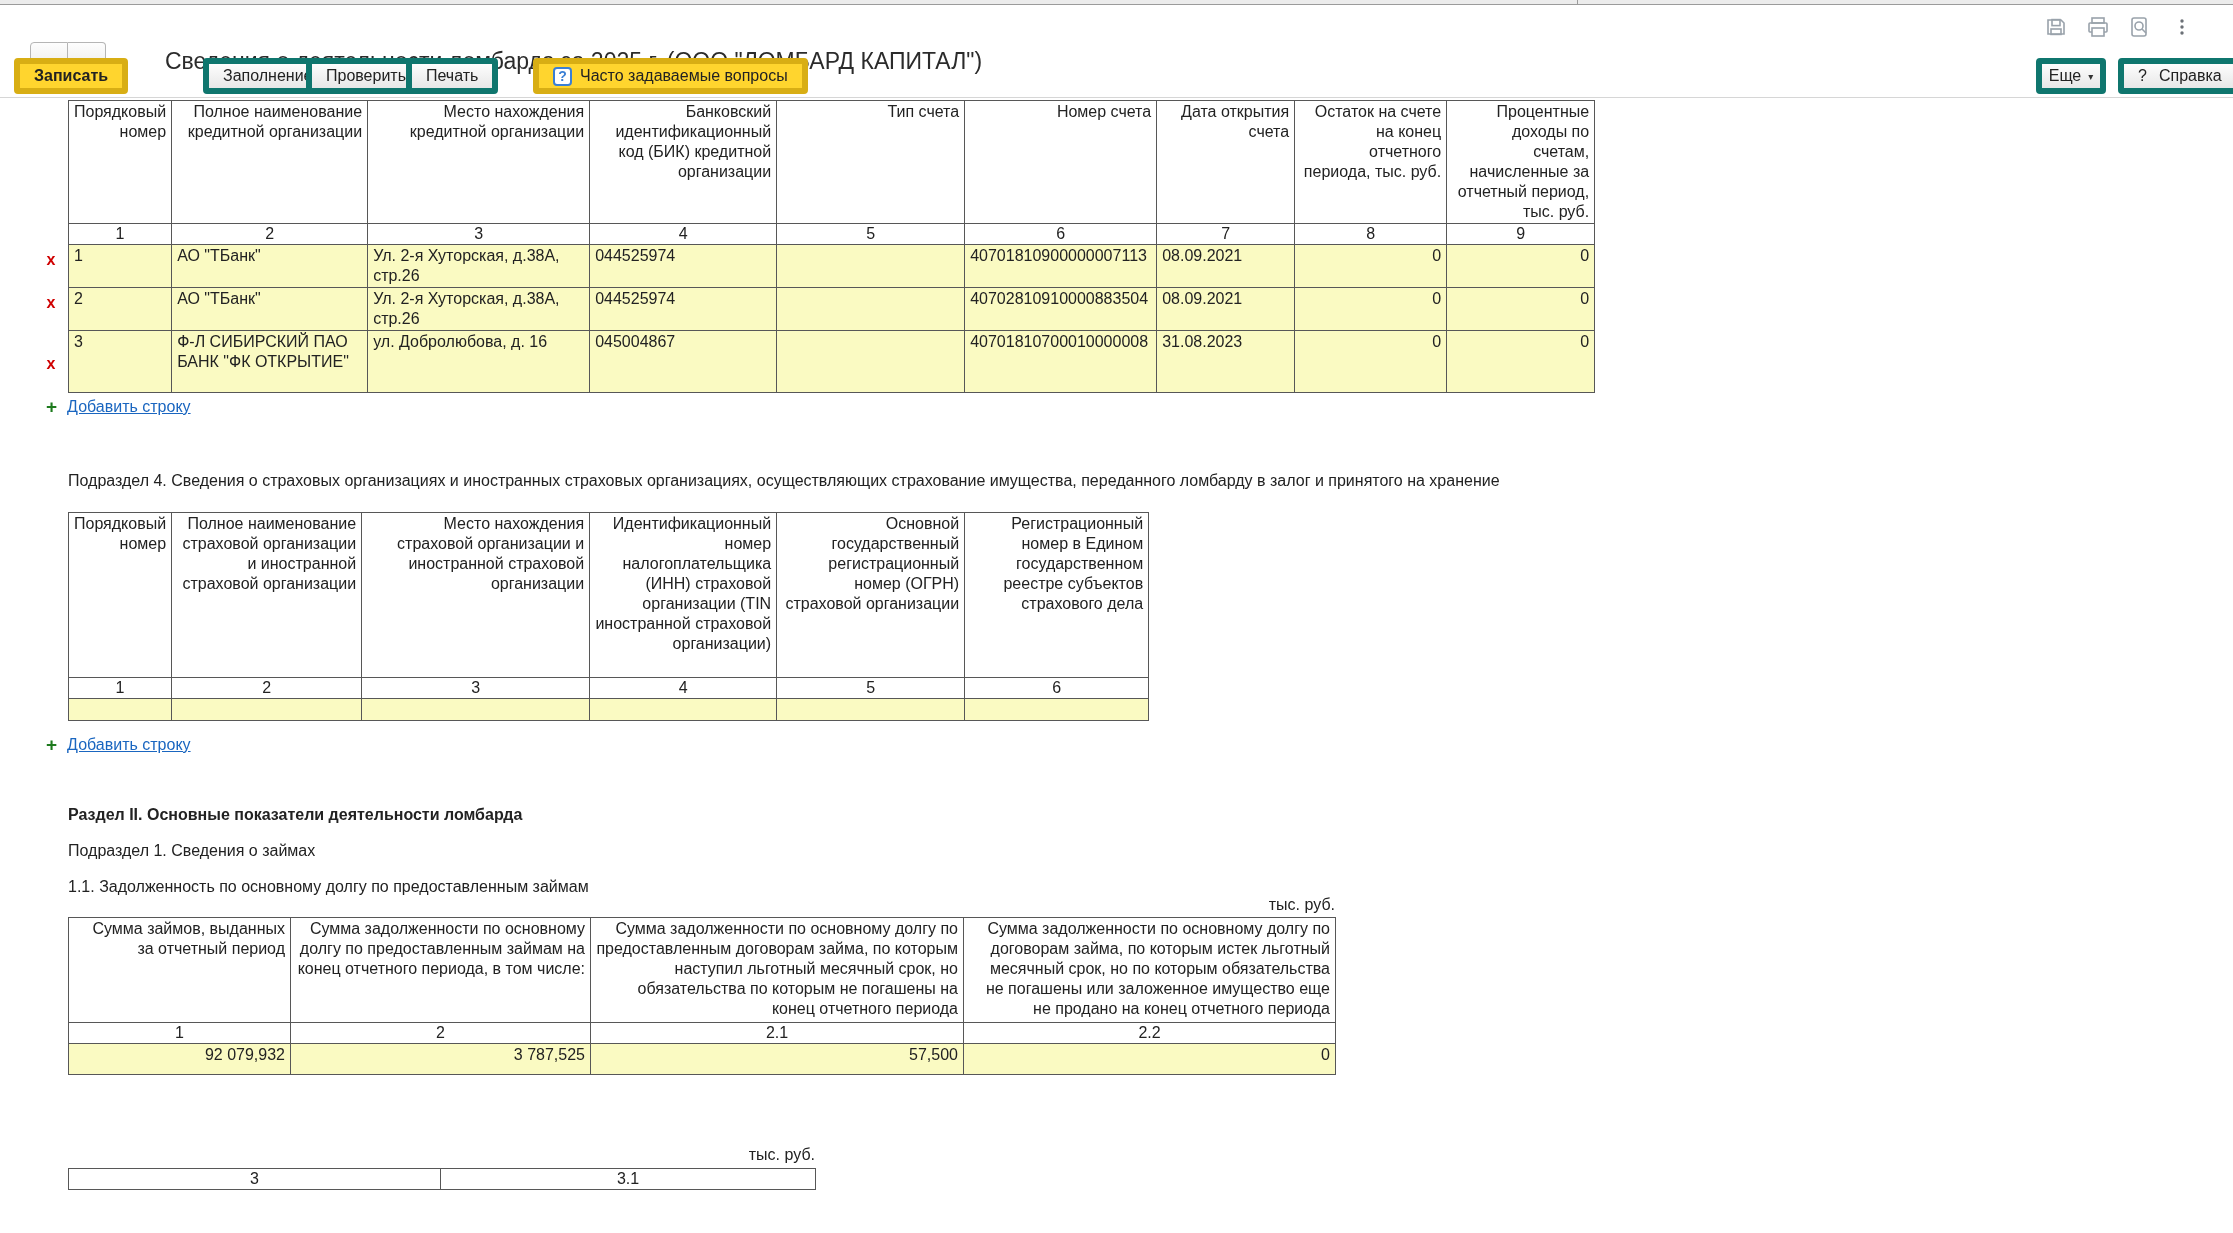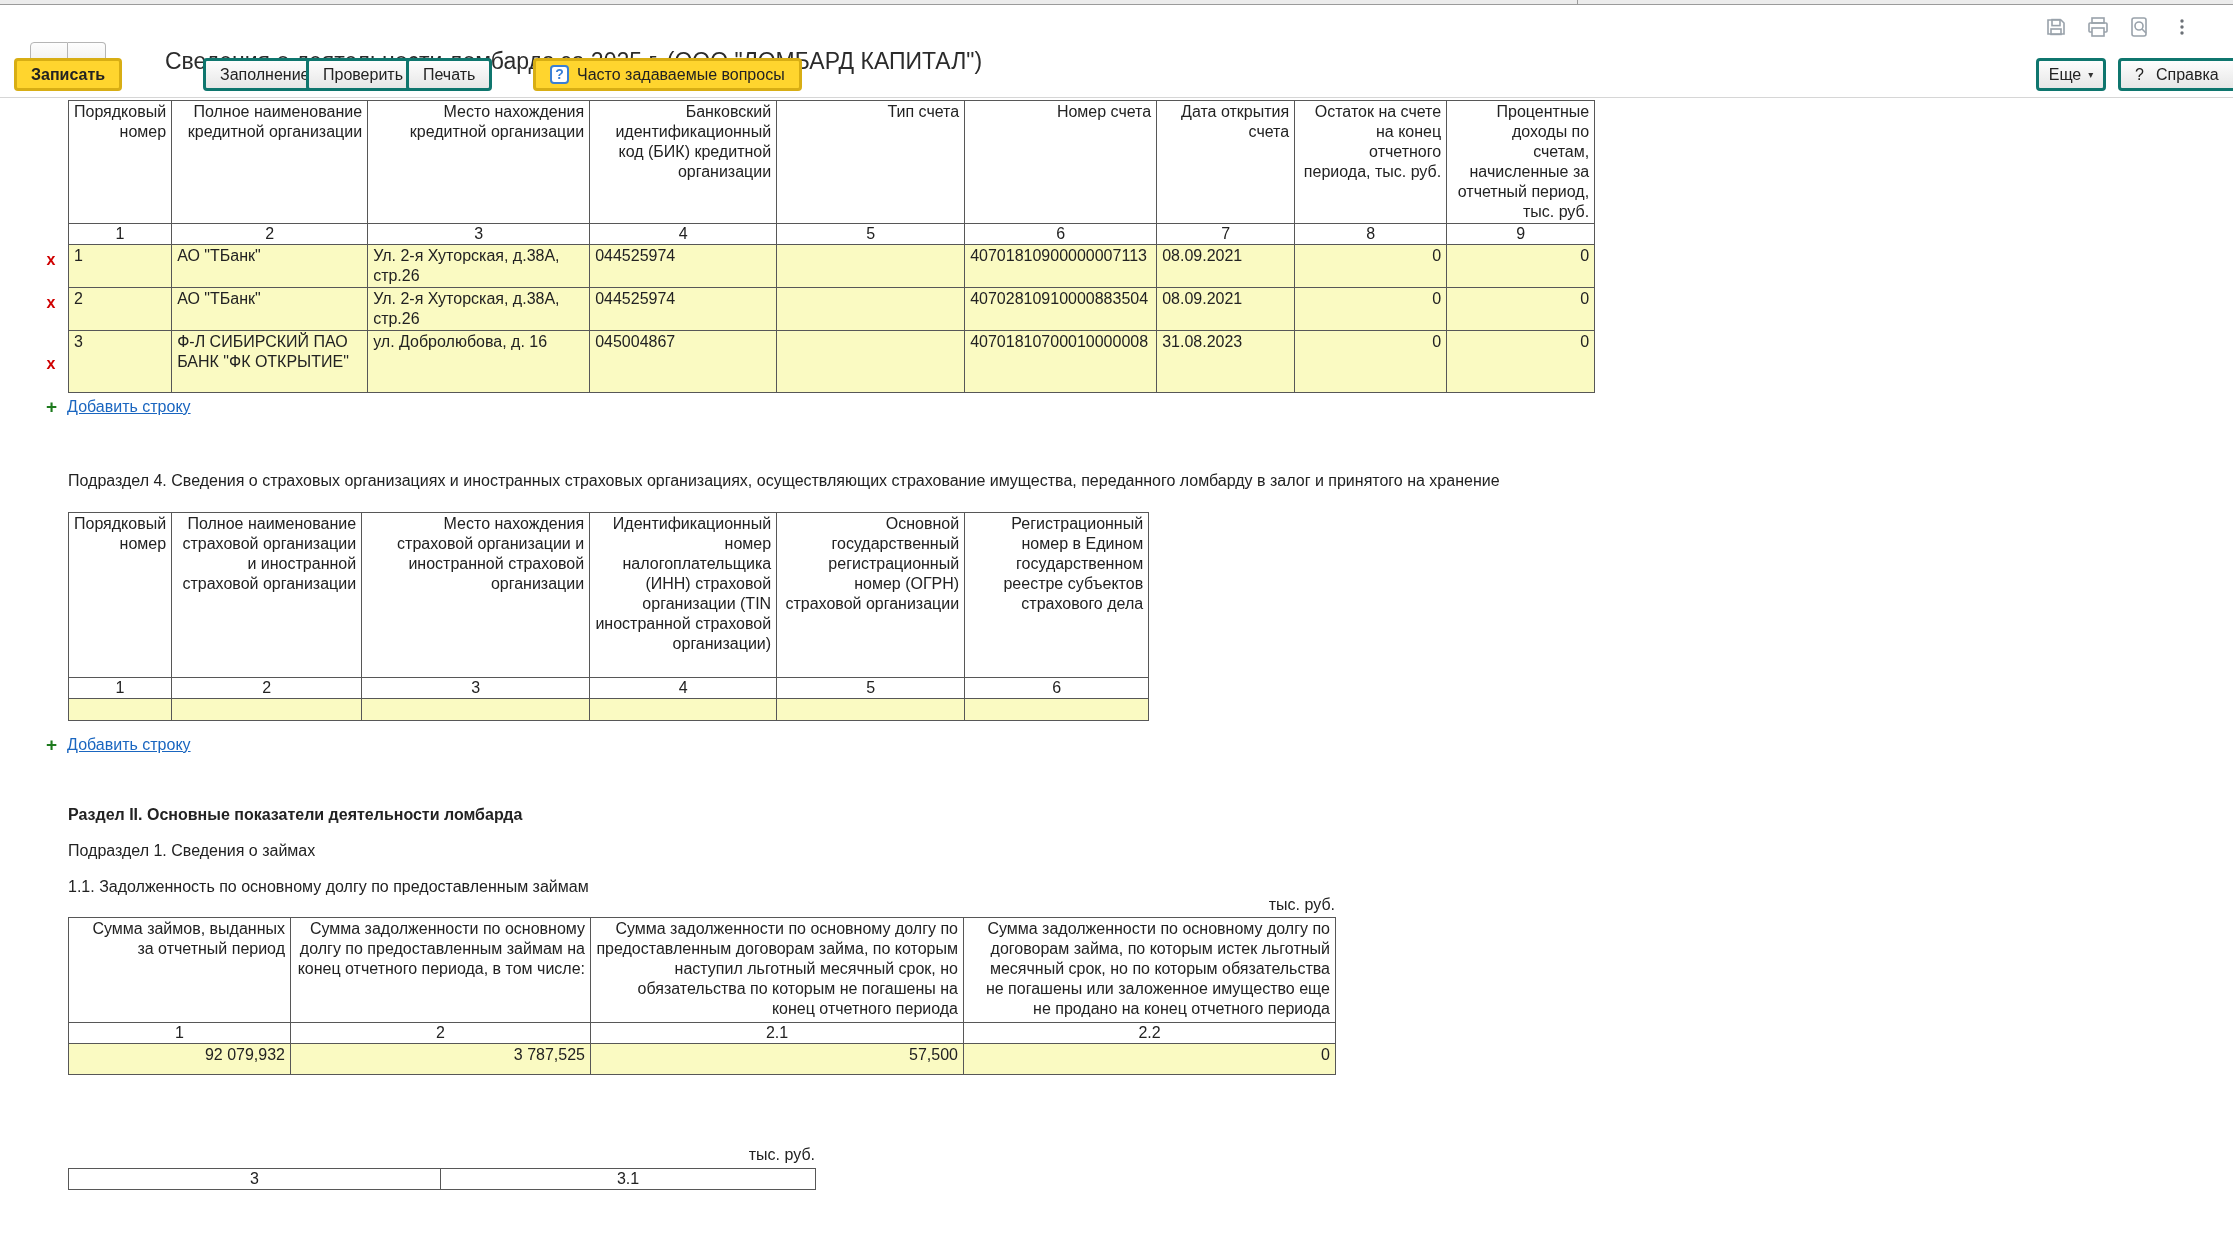--- a/index.html
+++ b/index.html
@@ -19,21 +19,21 @@
   .navbtn.back { border-radius:4px 0 0 4px; color:#4a4a4a; }
   .navbtn.fwd  { border-radius:0 4px 4px 0; color:#b3b3b3; border-left:none; }
   .page-title { position:absolute; left:165px; top:48px; font-size:23px; color:#2b2b2b; white-space:nowrap; }
 
   .win-icons { position:absolute; right:38px; top:14px; display:flex; gap:16px; align-items:center; }
   .win-icons .wicon { width:26px; height:26px; display:flex; align-items:center; justify-content:center; cursor:pointer; }
 
   
   .toolbar { position:absolute; left:0; top:56px; width:2233px; height:38px; }
   .btn { display:inline-flex; align-items:center; justify-content:center; height:33px;
-    border:3px solid #0f766e; border-radius:4px; background:linear-gradient(#fdfdfd,#e7e7e7);
+    border:6px solid #0f766e; border-radius:4px; background:linear-gradient(#fdfdfd,#e7e7e7);
     font-size:16px; color:#222; padding:12px 14px; cursor:pointer; position:absolute; top:2px; white-space:nowrap; }
   .btn.yellow { background:#ffd52e; border-color:#d8ae14; }
   .btn.bold { font-weight:bold; }
   .caret { font-size:10px; margin-left:7px; color:#333; }
   .qicon { width:19px; height:19px; border:2px solid #3a7fd5; border-radius:4px; background:#fff;
     color:#3a7fd5; font-weight:bold; font-size:14px; line-height:15px; text-align:center; margin-right:8px; }
   .sep-line { position:absolute; left:0; top:97px; width:2233px; height:1px; background:#d6d6d6; }
 
   
   table { border-collapse:collapse; table-layout:fixed; font-size:16px; }

